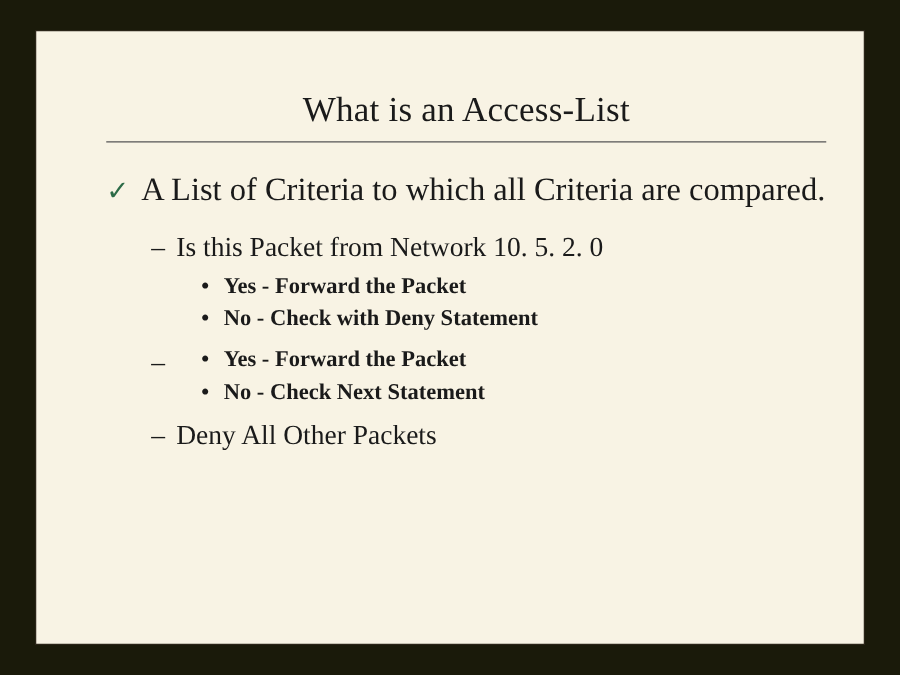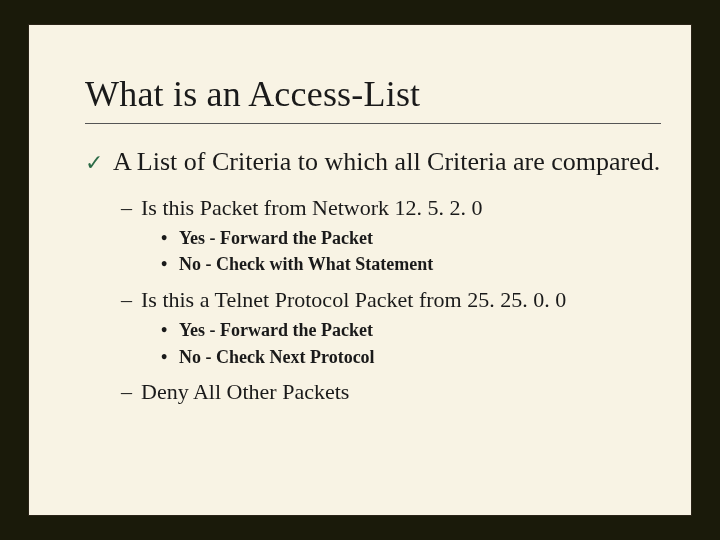--- a/index.html
+++ b/index.html
@@ -20,24 +20,25 @@
     width: 664px;
     height: 492px;
     background: #f8f3e4;
     border: 1px solid #2a2418;
     box-sizing: border-box;
     padding: 48px 30px 30px 56px;
     font-family: "Times New Roman", Times, serif;
     color: #1a1a1a;
   }
   .title {
-    font-size: 36px;
+    font-size: 28px;
     font-weight: 400;
     margin: 0 0 8px 0;
     letter-spacing: 0.2px;
+    text-align: center;
   }
   .rule {
     border: none;
     border-top: 1px solid #555;
     margin: 0 0 22px 0;
   }
   .level1 {
     position: relative;
     font-size: 26px;
     line-height: 1.25;
@@ -91,44 +92,43 @@
   <hr class="rule">
 
   <div class="level1">
     <span class="check">✓</span>
     <span>A List of Criteria to which all Criteria are compared.</span>
   </div>
 
   <div class="block">
     <div class="level2">
       <span class="dash">–</span>
-      <span>Is this Packet from Network 12. 5. 2. 0</span>
+      <span>Is this Packet from Network 10. 5. 2. 0</span>
     </div>
     <div class="level3">
       <span class="dot">•</span>
       <span>Yes - Forward the Packet</span>
     </div>
     <div class="level3">
       <span class="dot">•</span>
-      <span>No - Check with What Statement</span>
+      <span>No - Check with Deny Statement</span>
     </div>
   </div>
 
   <div class="block">
     <div class="level2">
       <span class="dash">–</span>
-      <span>Is this a Telnet Protocol Packet from 25. 25. 0. 0</span>
     </div>
     <div class="level3">
       <span class="dot">•</span>
       <span>Yes - Forward the Packet</span>
     </div>
     <div class="level3">
       <span class="dot">•</span>
-      <span>No - Check Next Protocol</span>
+      <span>No - Check Next Statement</span>
     </div>
   </div>
 
   <div class="block">
     <div class="level2">
       <span class="dash">–</span>
       <span>Deny All Other Packets</span>
     </div>
   </div>
 

